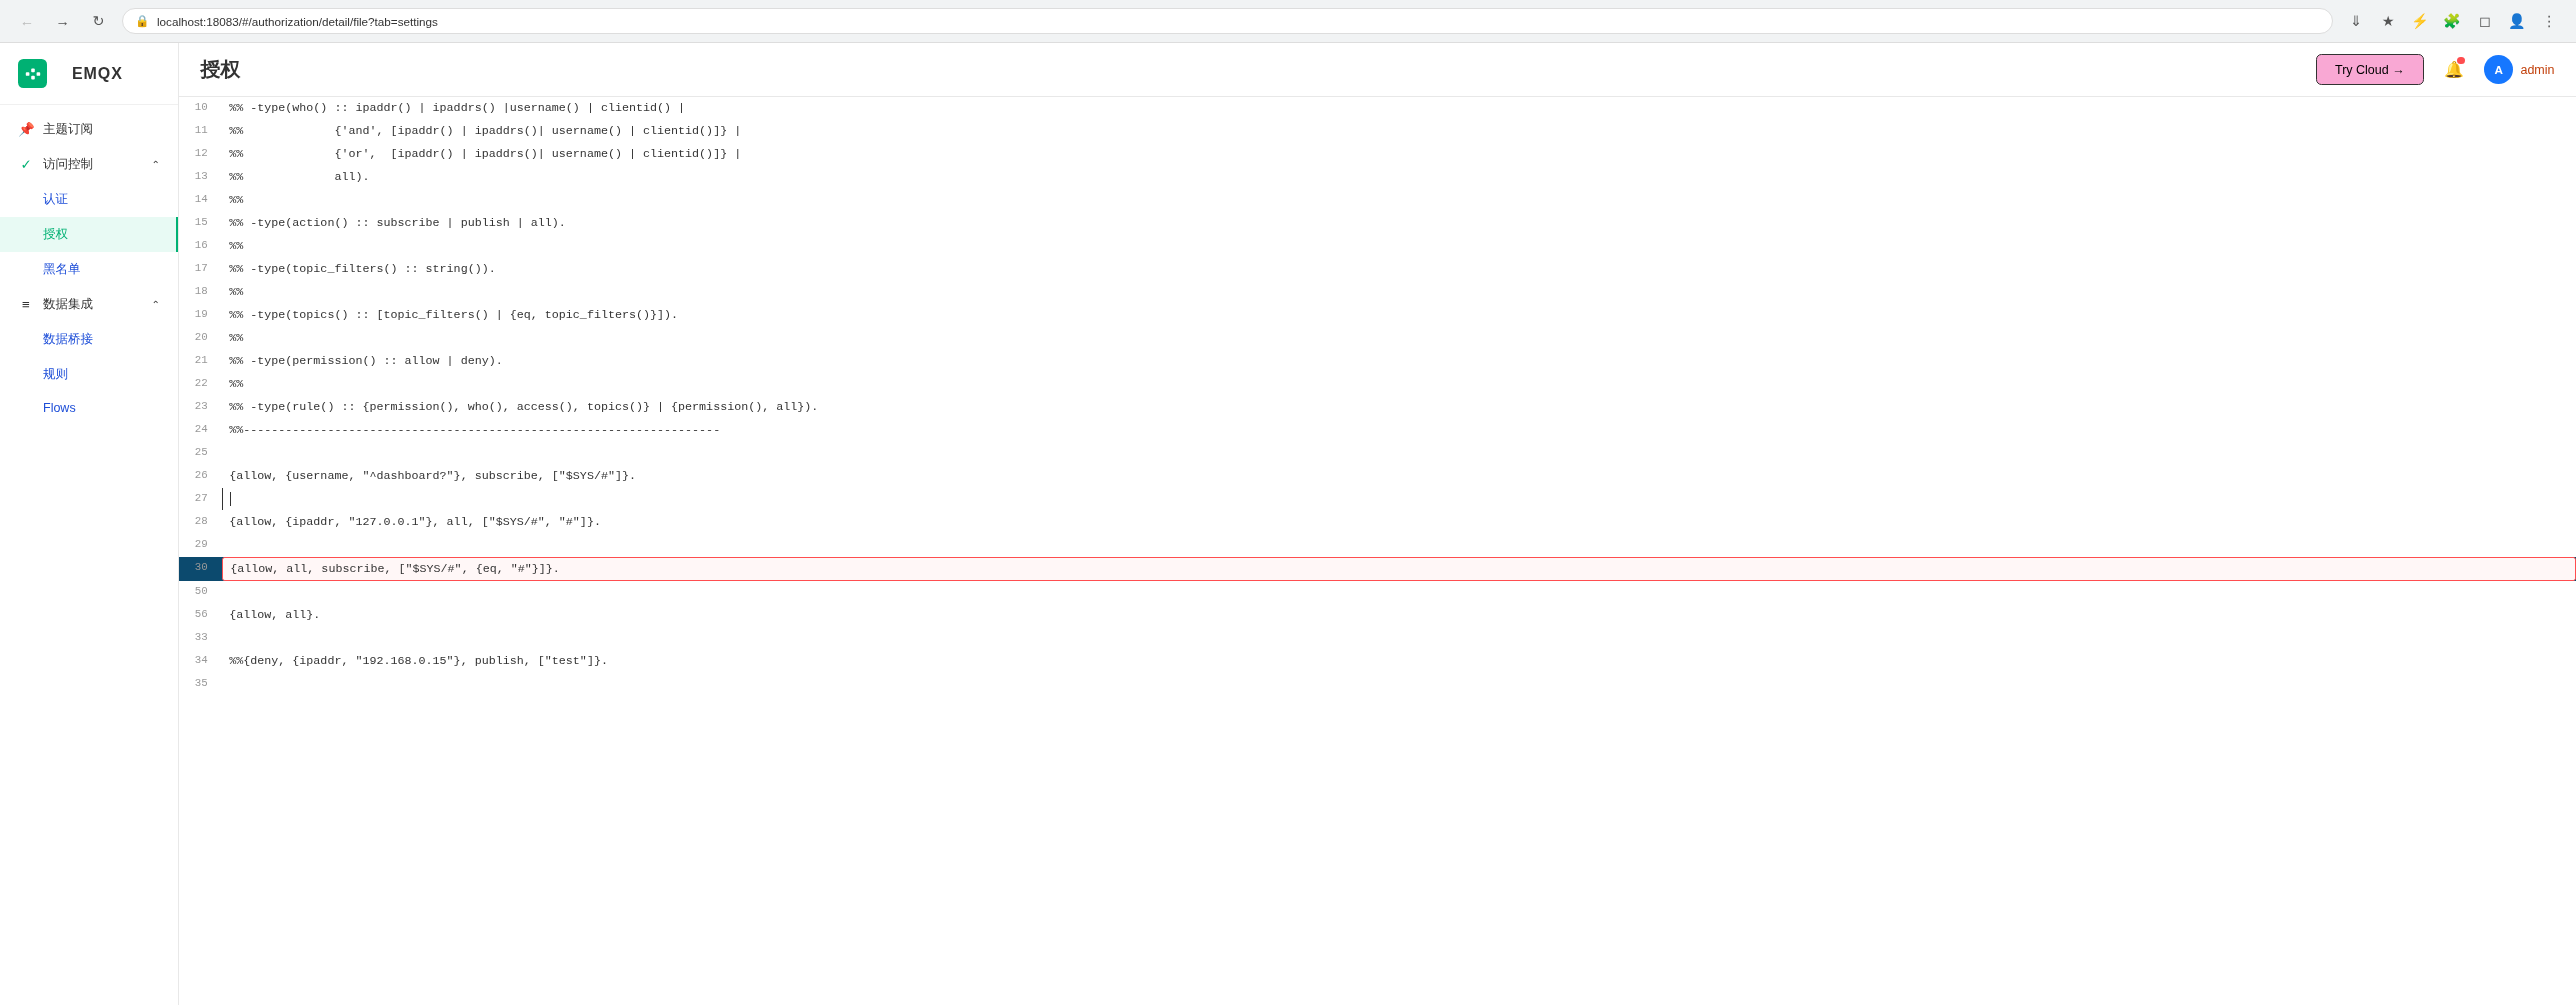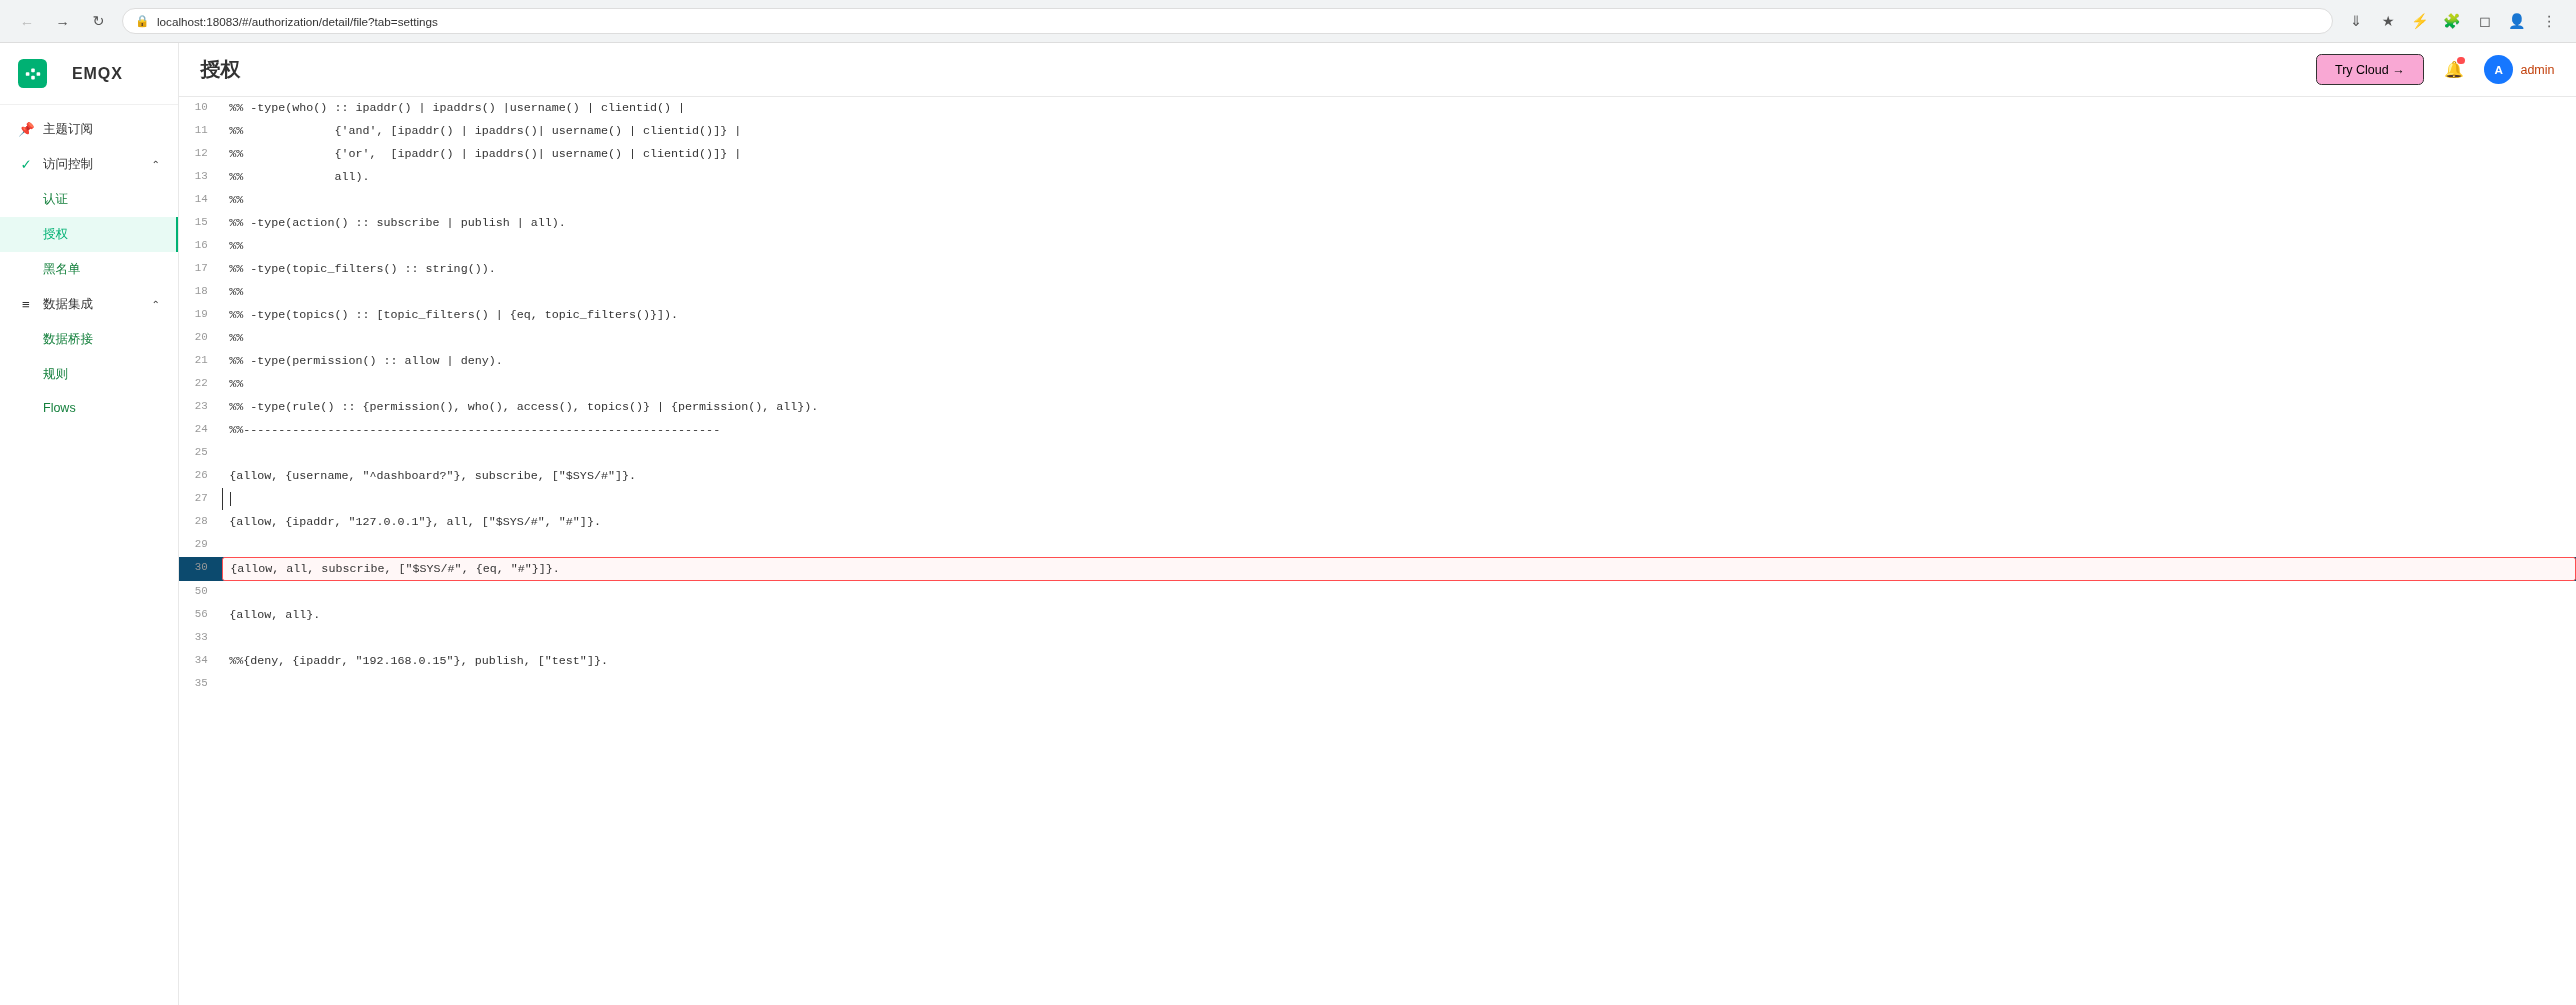--- a/index.html
+++ b/index.html
@@ -91,21 +91,21 @@
       color: #333;
       letter-spacing: 0.9px;
     }
     .sidebar-nav { flex: 1; padding: 7.2px 0; }
     .sidebar-item {
       display: flex;
       align-items: center;
       padding: 9px 18px;
       cursor: pointer;
       font-size: 12.5px;
-      color: #15803d;
+      color: #1d4ed8;
       gap: 9px;
       position: relative;
     }
     .sidebar-item.active {
       background: #e8faf4;
       color: #00b173;
       border-right: 2.7px solid #00b173;
       font-weight: 500;
     }
     .sidebar-item.section-header {

